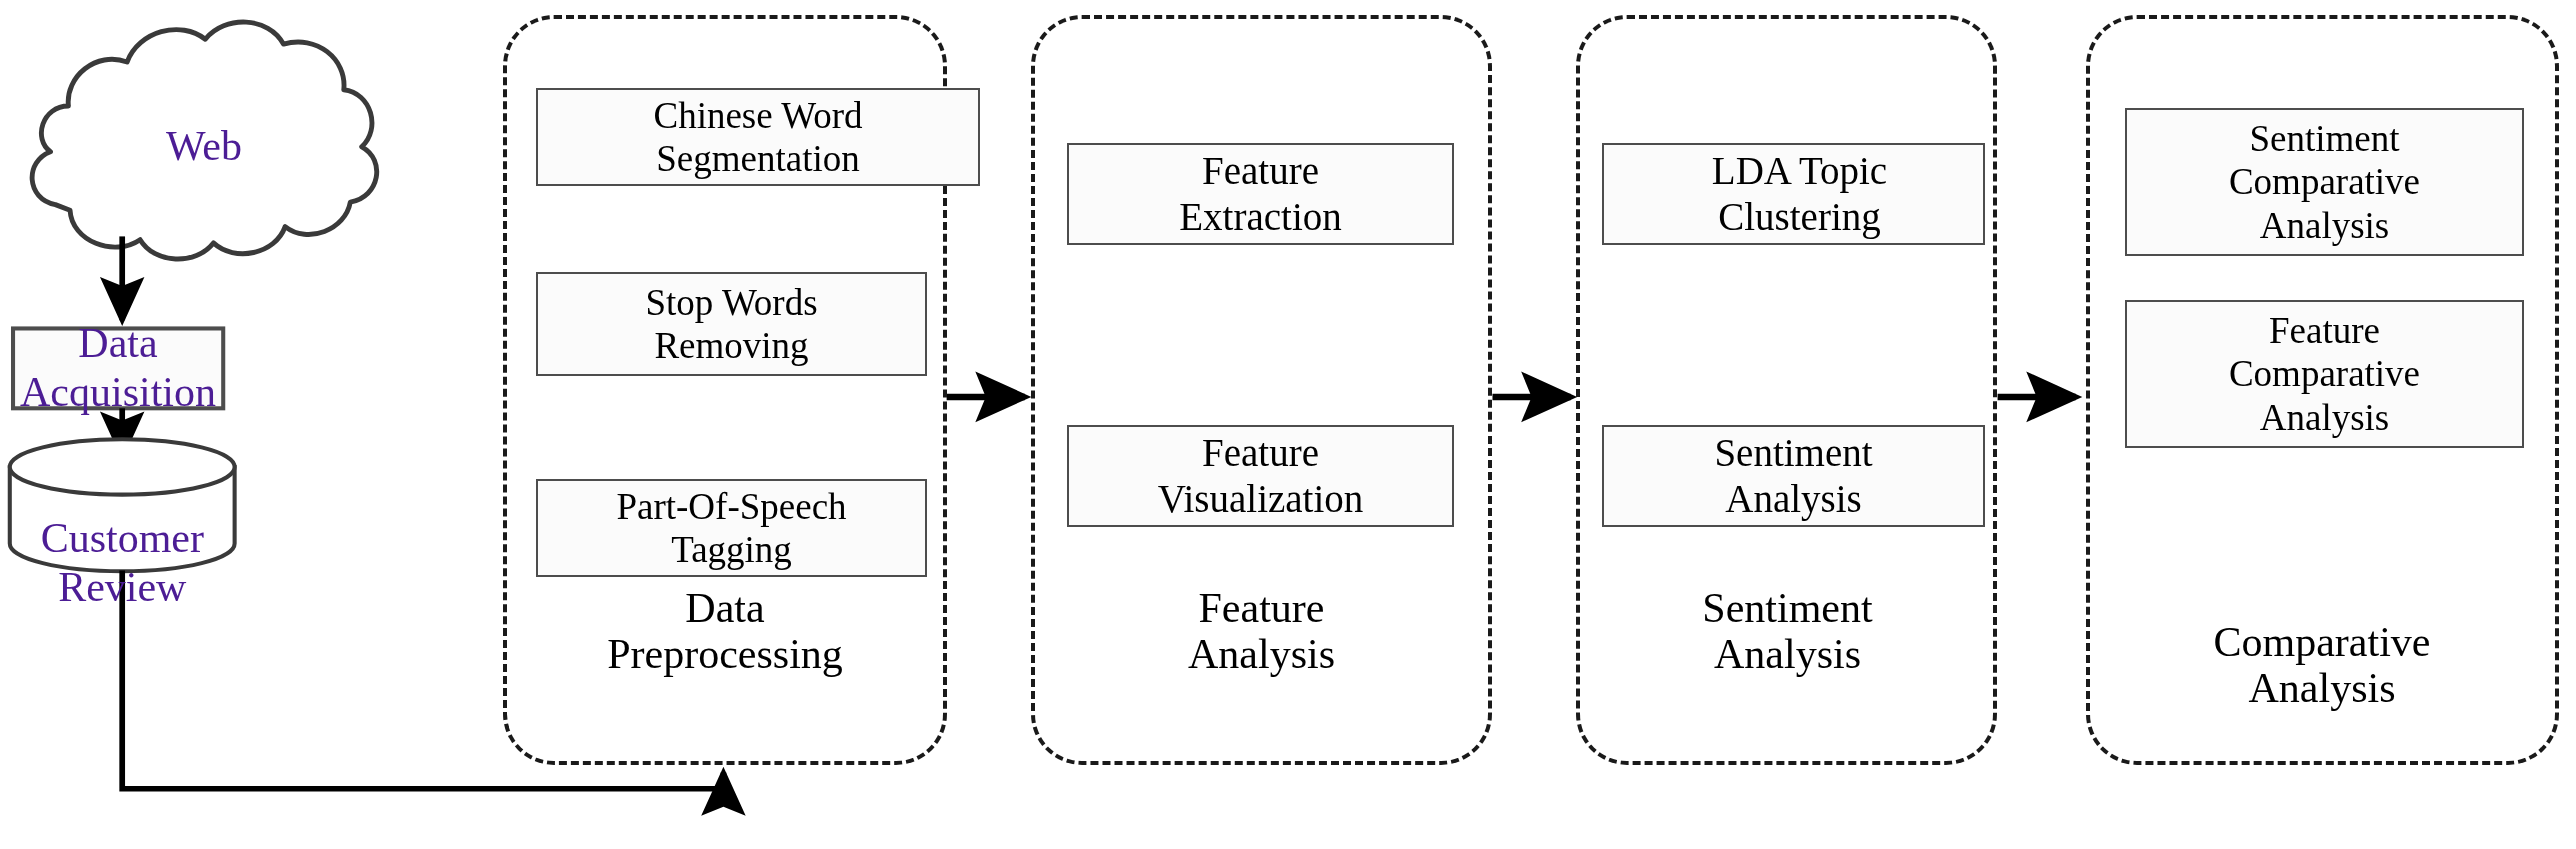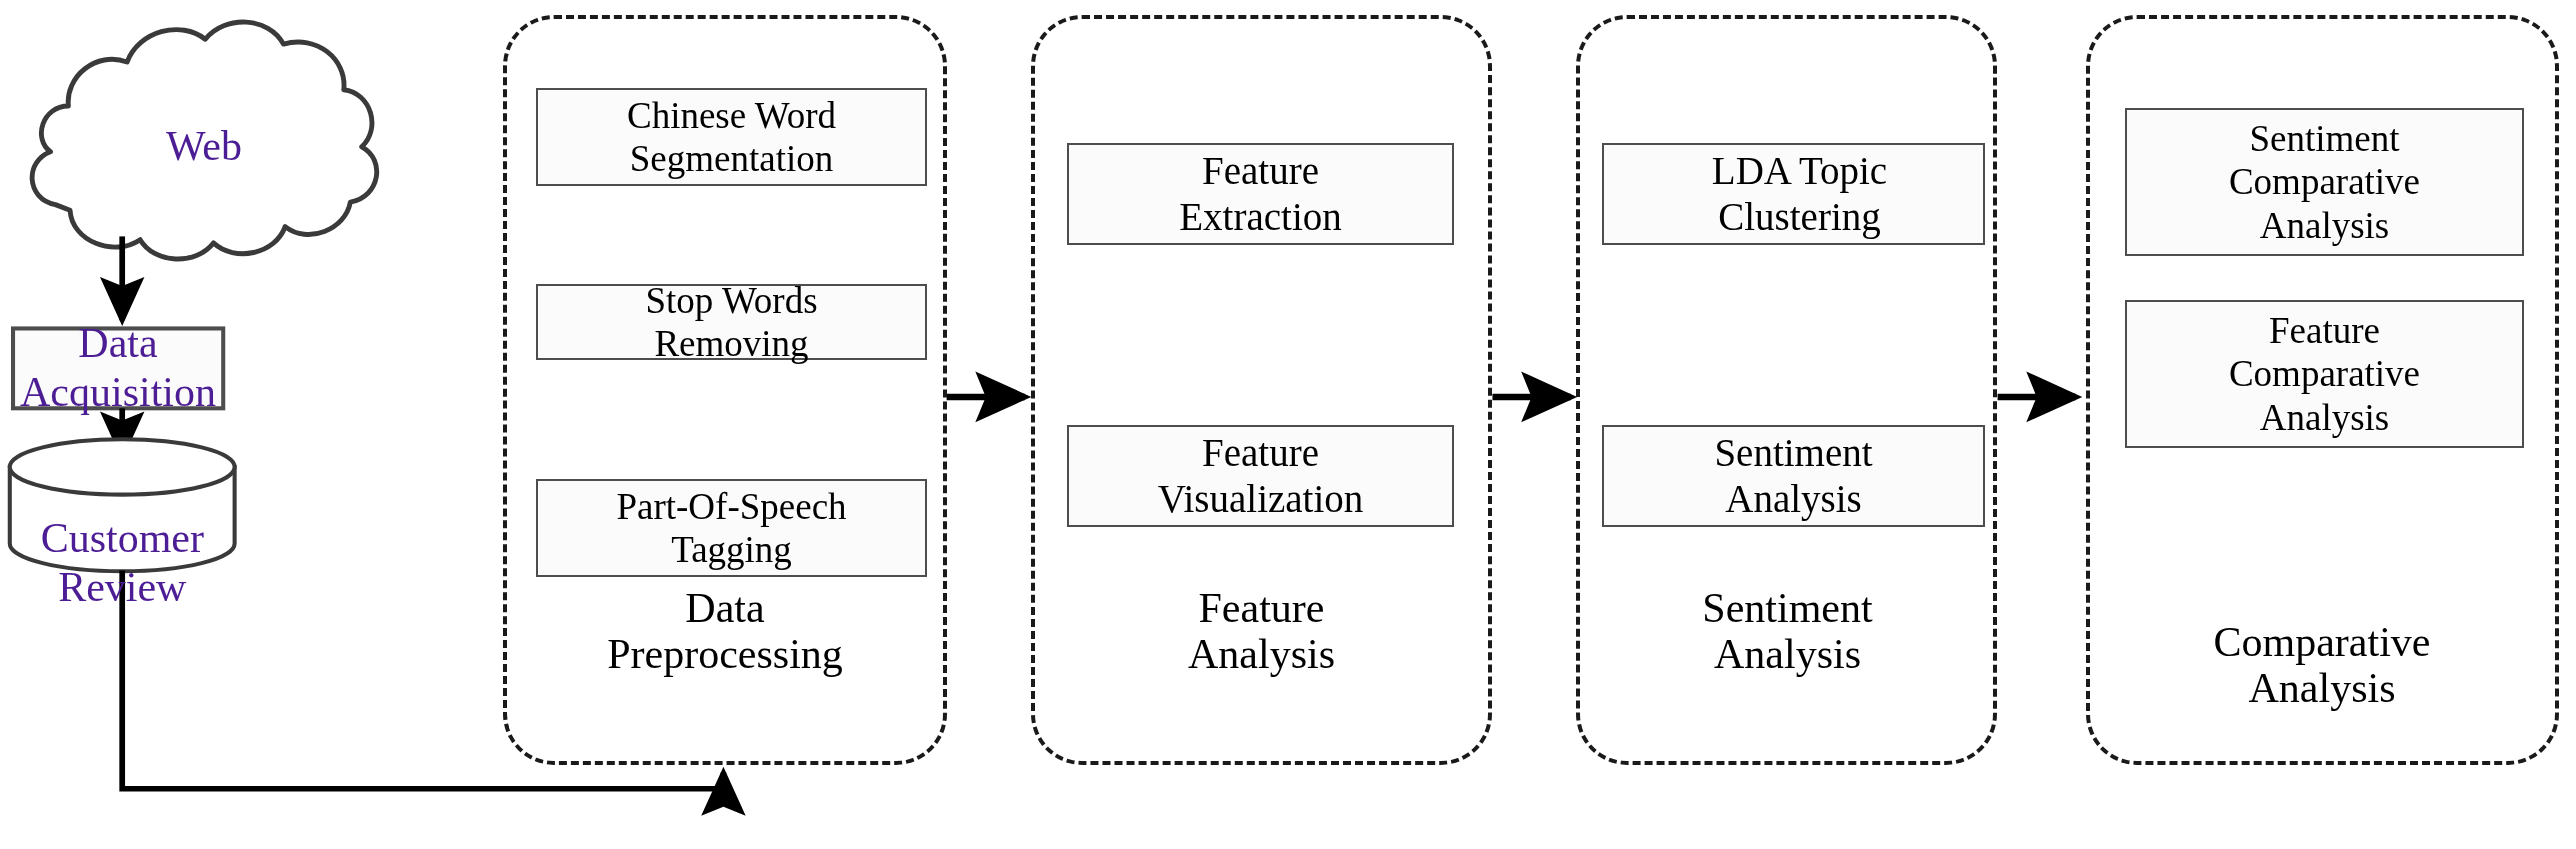--- a/index.html
+++ b/index.html
@@ -130,24 +130,24 @@
   <div class="node-label f52" style="left:33px; top:106px; width:342px; height:81px;">Web</div>
 
   <div class="node-label f52" style="left:13px; top:328px; width:210px; height:80px;">Data
 Acquisition</div>
 
   <div class="node-label f52" style="left:9.8px; top:482px; width:225px; height:90px;margin-top:36px;">Customer
 Review</div>
 
   <div class="group-panel" style="left:503px; top:14.7px; width:444px; height:750px;"></div>
 
-  <div class="solid-box f46" style="left:536px; top:88px; width:391px; height:98px;">Chinese Word
+  <div class="solid-box f46" style="left:536px; top:88px; width:444px; height:98px;">Chinese Word
 Segmentation</div>
 
-  <div class="solid-box f46" style="left:536px; top:284px; width:391px; height:76px;">Stop Words
+  <div class="solid-box f46" style="left:536px; top:272px; width:391px; height:104px;">Stop Words
 Removing</div>
 
   <div class="solid-box f46" style="left:536px; top:479px; width:391px; height:98px;">Part-Of-Speech
 Tagging</div>
 
   <div class="group-caption f52" style="left:511px; top:585px; width:428px;">Data
 Preprocessing</div>
 
   <div class="group-panel" style="left:1031px; top:14.7px; width:461px; height:750px;"></div>
 

